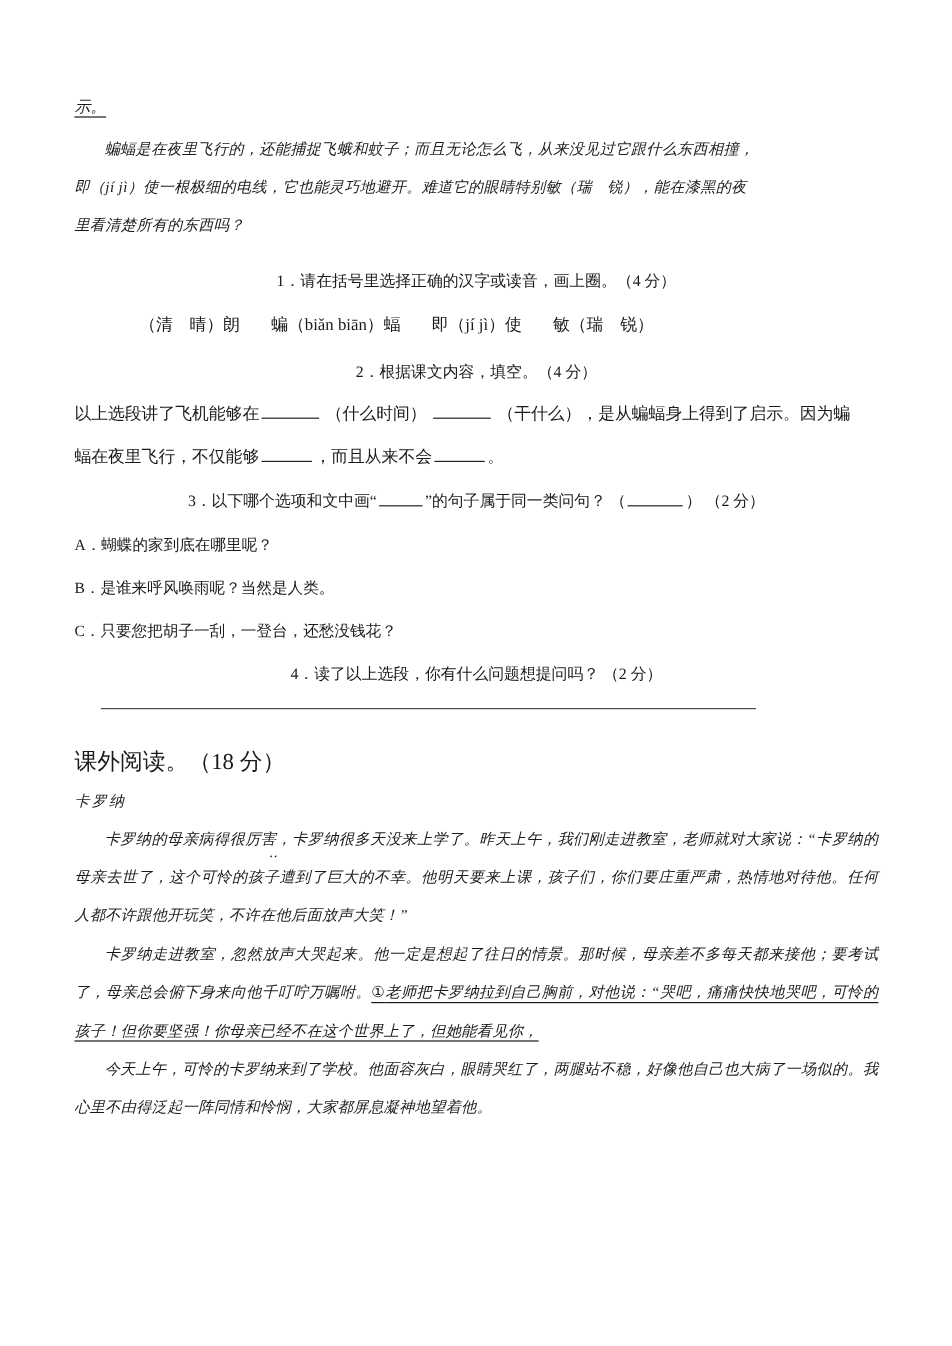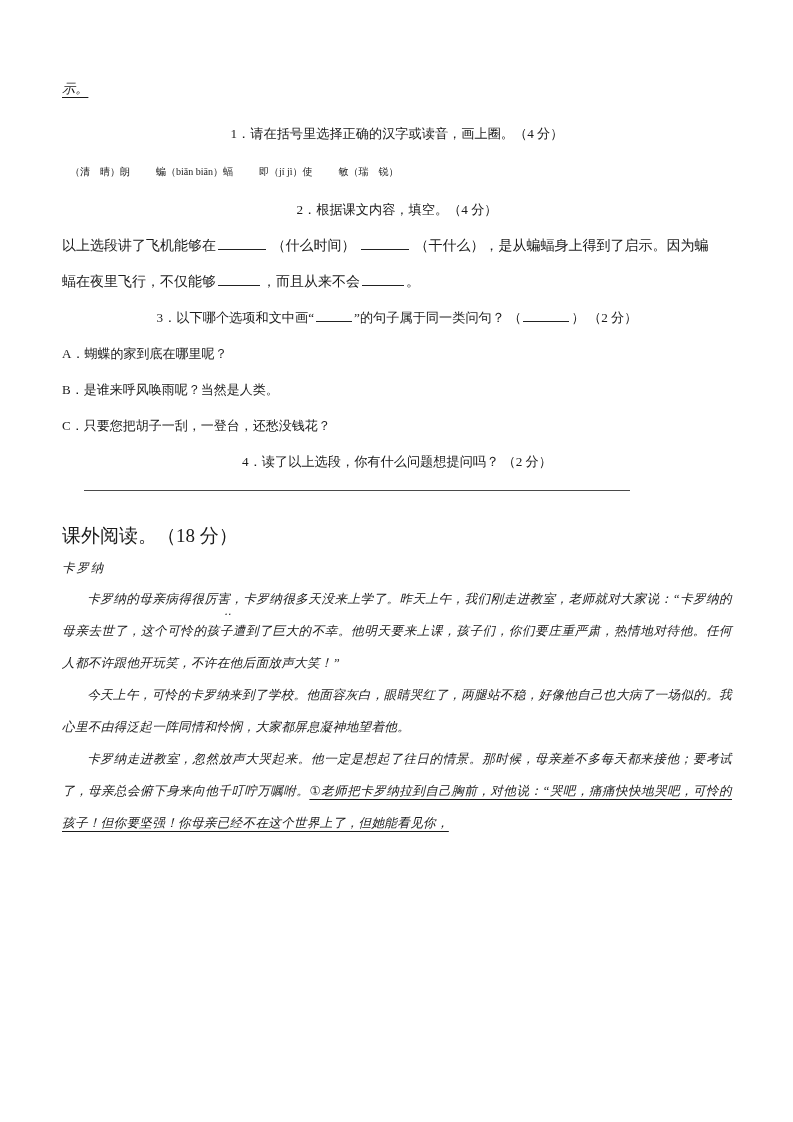--- a/index.html
+++ b/index.html
@@ -71,24 +71,25 @@
     text-align: center;
   }
 
   .opt-line {
     font-size: 13px;
     line-height: 36px;
     white-space: nowrap;
   }
 
   .choices-row {
-    font-size: 10px;
+    font-size: 14px;
     line-height: 40px;
     white-space: nowrap;
     padding-left: 8px;
+    margin-left: 46px;
   }
   .choices-row .gap { display: inline-block; width: 26px; }
 
   .fill-line {
     font-size: 14px;
     line-height: 36px;
     text-align: justify;
     text-justify: inter-character;
   }
 
@@ -148,20 +149,25 @@
 </head>
 <body>
 
 <div class="page">
   <div class="content">
 
     <div class="orphan">
       <span>示。</span>
     </div>
 
+    <div class="passage" style="margin-top:4px;">
+      <div class="passage-indent">蝙蝠是在夜里飞行的，还能捕捉飞蛾和蚊子；而且无论怎么飞，从来没见过它跟什么东西相撞，</div>
+      <div>即（jí  jì）使一根极细的电线，它也能灵巧地避开。难道它的眼睛特别敏（瑞　锐），能在漆黑的夜</div>
+      <div>里看清楚所有的东西吗？</div>
+    </div>
 
     <div class="spacer-12"></div>
 
     <div class="q-line">
       <span>1</span><span>．</span><span>请在括号里选择正确的汉字或读音，画上圈。</span><span class="score">（4 分）</span>
     </div>
 
     <div class="choices-row">
       <span>（清　晴）朗</span><span class="gap"></span><span>蝙（biǎn  biān）蝠</span><span class="gap"></span><span>即（jí  jì）使</span><span class="gap"></span><span>敏（瑞　锐）</span>
     </div>
@@ -201,19 +207,19 @@
 
     <div class="section-head">
       <span>课外阅读。</span><span class="score">（18 分）</span>
     </div>
 
     <div class="passage-title">卡罗纳</div>
 
     <div class="passage">
       <div class="passage-indent"><span>卡罗纳的母亲病得很</span><span class="dotted">厉害</span><span>，卡罗纳很多天没来上学了。昨天上午，我们刚走进教室，老师就对大家说：“卡罗纳的母亲去世了，这个可怜的孩子遭到了巨大的不幸。他明天要来上课，孩子们，你们要庄重严肃，热情地对待他。任何人都不许跟他开玩笑，不许在他后面放声大笑！”</span></div>
 
+      <div class="passage-indent"><span>卡罗纳走进教室，忽然放声大哭起来。他一定是想起了往日的情景。那时候，母亲差不多每天都来接他；要考试了，母亲总会俯下身来向他千叮咛万嘱咐。</span><span class="marker u-span">①</span><span class="u-span">老师把卡罗纳拉到自己胸前，对他说：“哭吧，痛痛快快地哭吧，可怜的孩子！但你要坚强！你母亲已经不在这个世界上了，但她能看见你，</span></div>
+
       <div class="passage-indent"><span>今天上午，可怜的卡罗纳来到了学校。他面容灰白，眼睛哭红了，两腿站不稳，好像他自己也大病了一场似的。我心里不由得泛起一阵同情和怜悯，大家都屏息凝神地望着他。</span></div>
-
-      <div class="passage-indent"><span>卡罗纳走进教室，忽然放声大哭起来。他一定是想起了往日的情景。那时候，母亲差不多每天都来接他；要考试了，母亲总会俯下身来向他千叮咛万嘱咐。</span><span class="marker u-span">①</span><span class="u-span">老师把卡罗纳拉到自己胸前，对他说：“哭吧，痛痛快快地哭吧，可怜的孩子！但你要坚强！你母亲已经不在这个世界上了，但她能看见你，</span></div>
     </div>
 
   </div>
 </div>
 
 </body></html>

